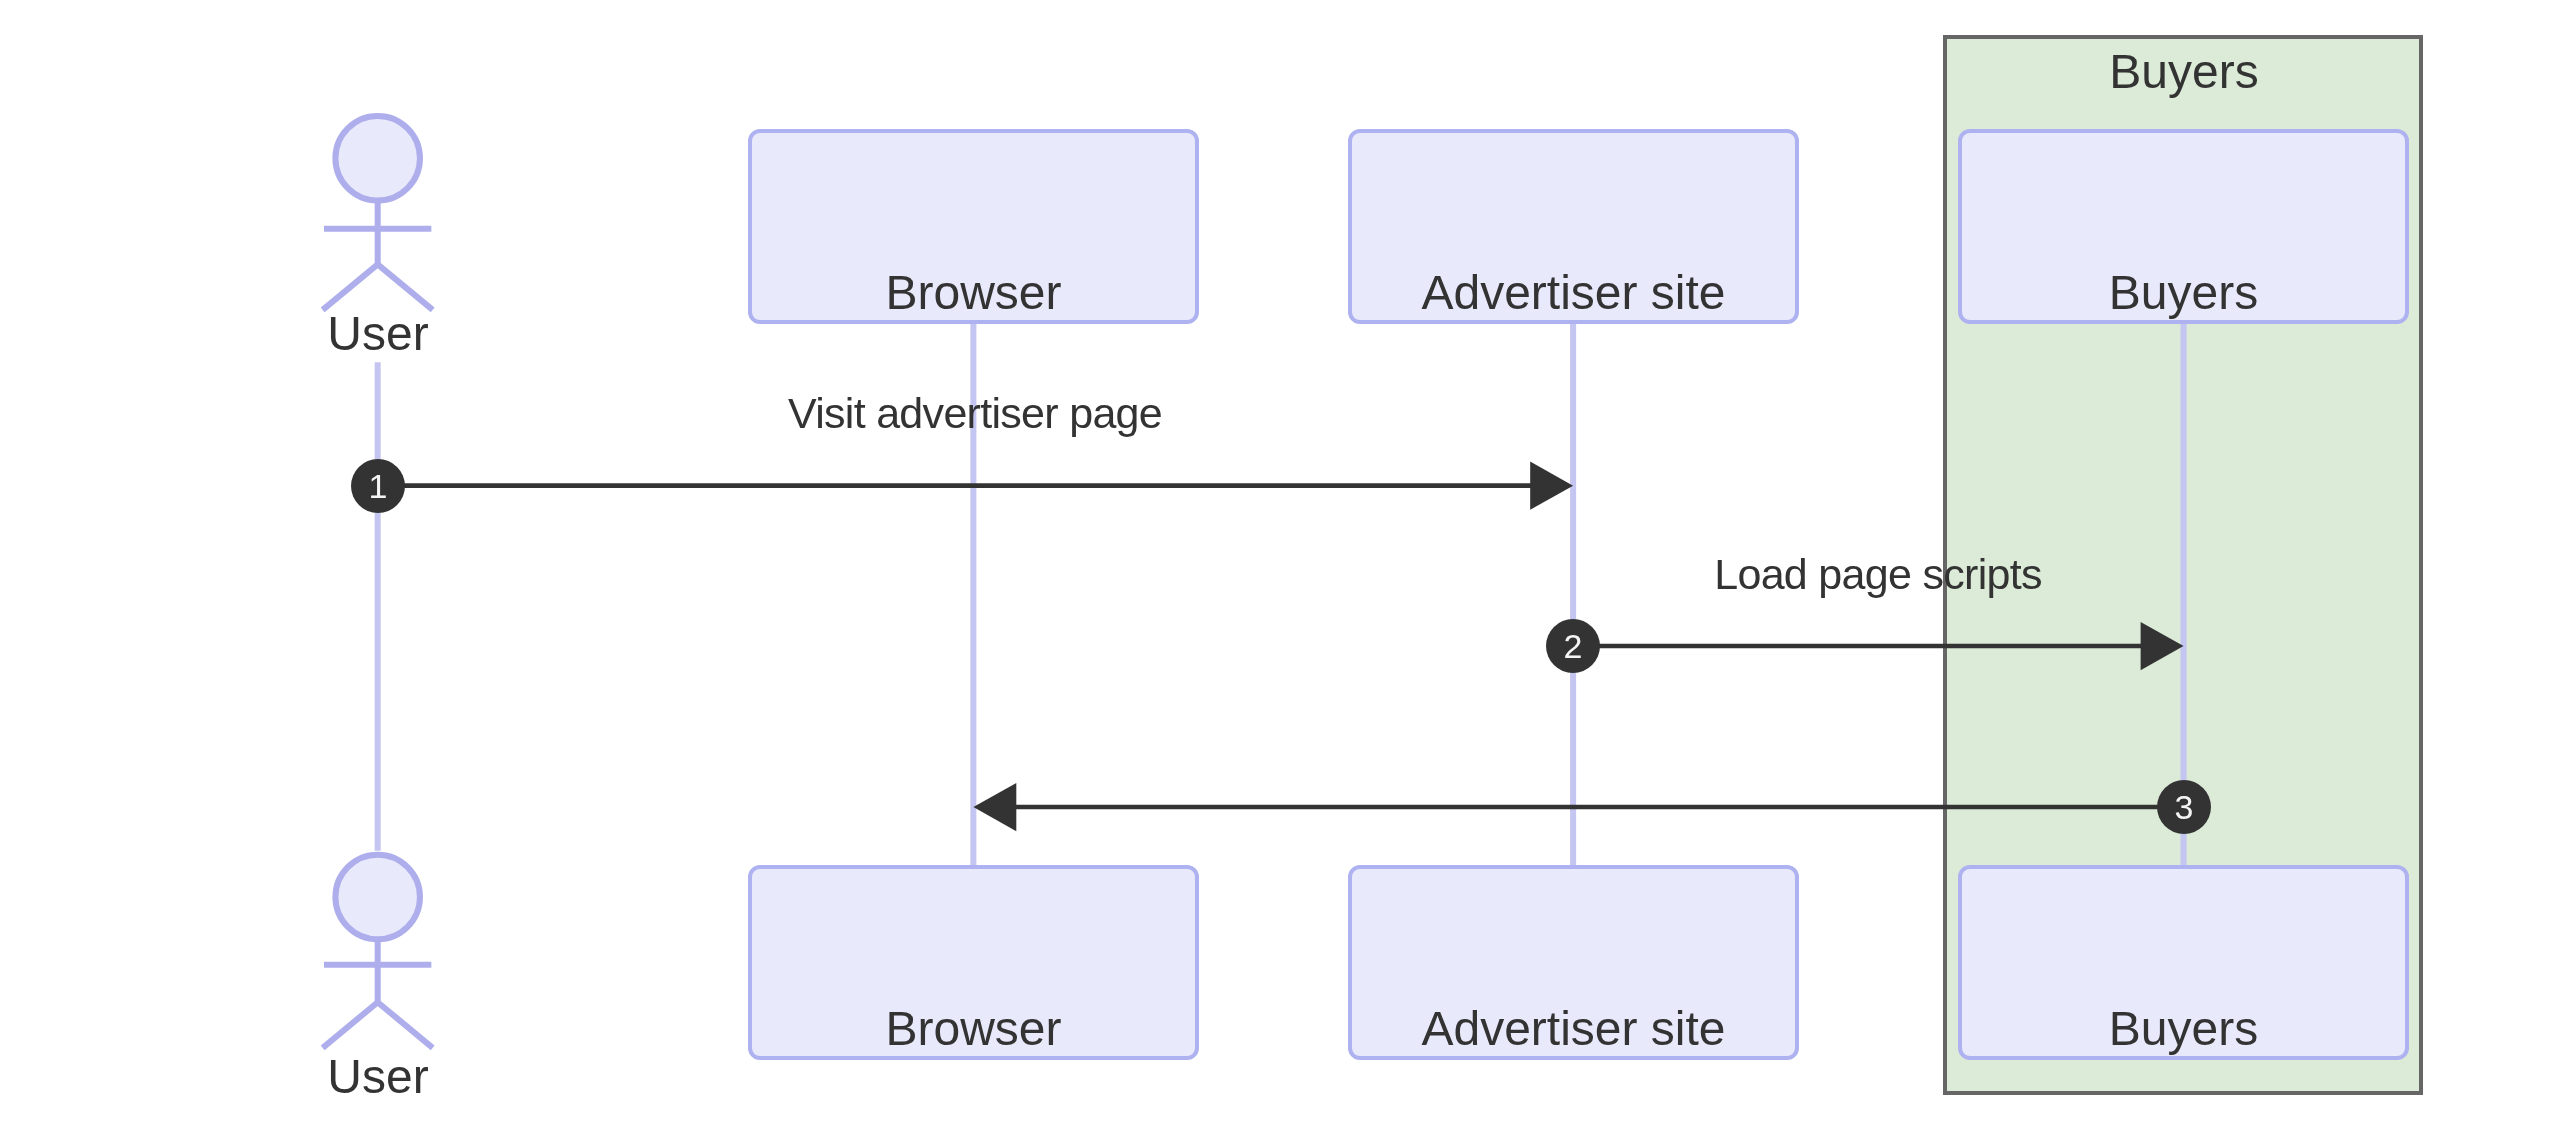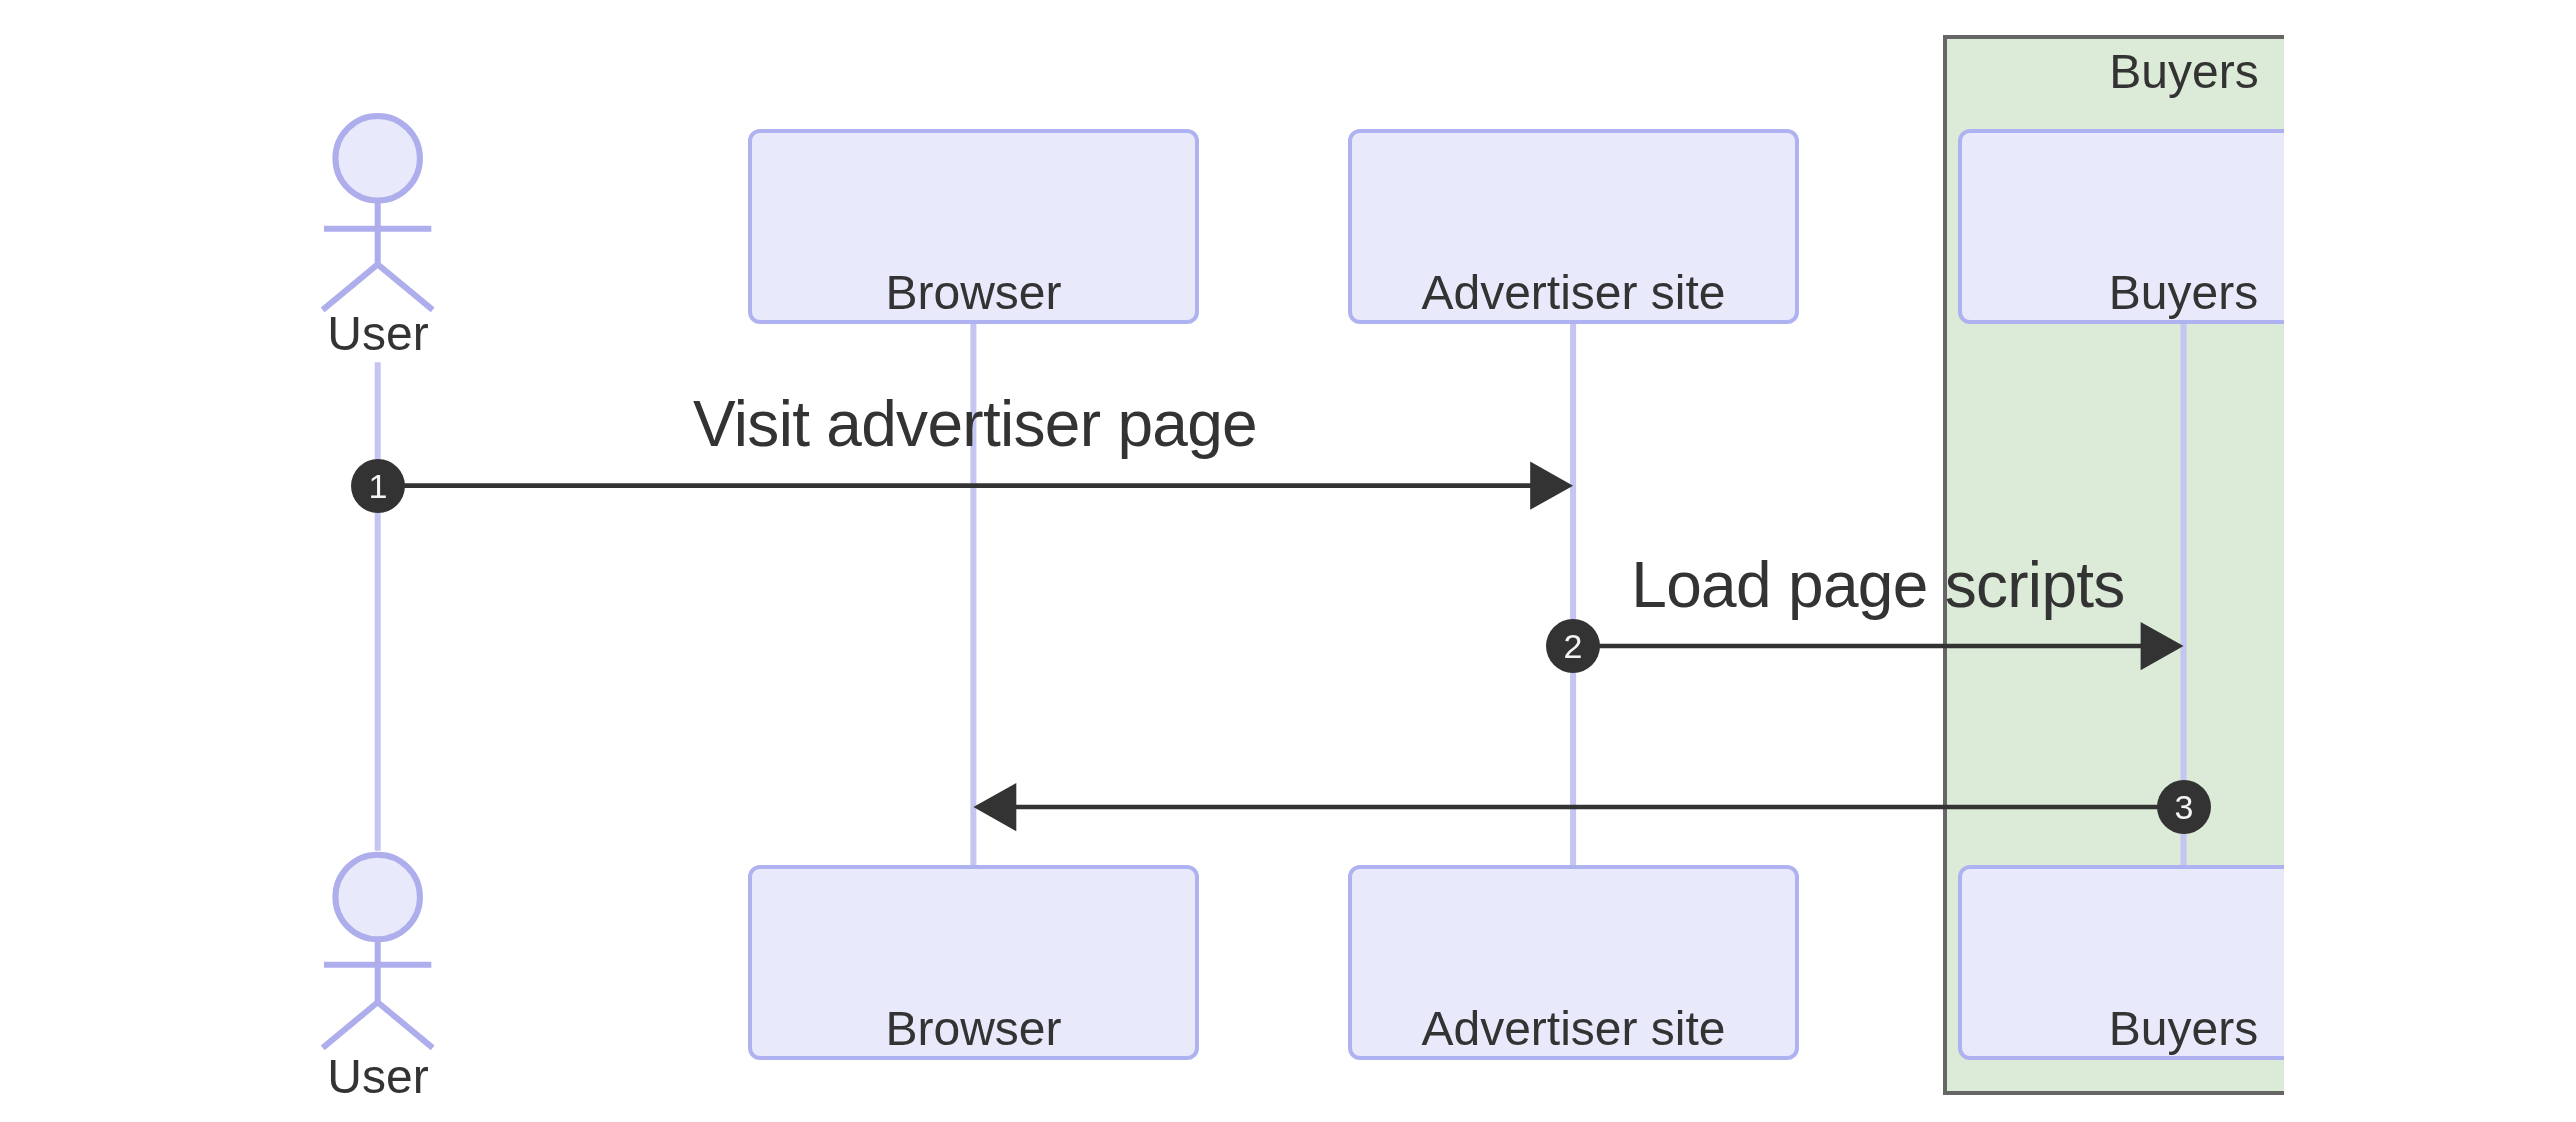--- a/index.html
+++ b/index.html
@@ -3,21 +3,21 @@
 <meta charset="utf-8">
 <style>
   html, body {
     margin: 0;
     padding: 0;
     background: var(--background, #ffffff);
     font-family: "Liberation Sans", sans-serif;
   }
   .canvas {
     position: relative;
-    width: 2284px;
+    width: 2576px;
     height: 1123px;
     overflow: hidden;
     background: var(--background, #ffffff);
   }
   .layer {
     position: absolute;
     left: 0; top: 0;
     width: 2576px;
     height: 1123px;
   }
@@ -88,21 +88,21 @@
     transform: translateX(-50%);
     font-size: 48px;
     line-height: 1;
     color: var(--text, #333333);
     white-space: nowrap;
     z-index: 3;
   }
   .msg-label {
     position: absolute;
     transform: translateX(-50%);
-    font-size: 64px;
+    font-size: 43px;
     line-height: 1;
     letter-spacing: -0.7px;
     color: var(--text, #333333);
     white-space: nowrap;
     z-index: 4;
   }
   .seq-badge {
     position: absolute;
     width: 54px; height: 54px;
     border-radius: 50%;

